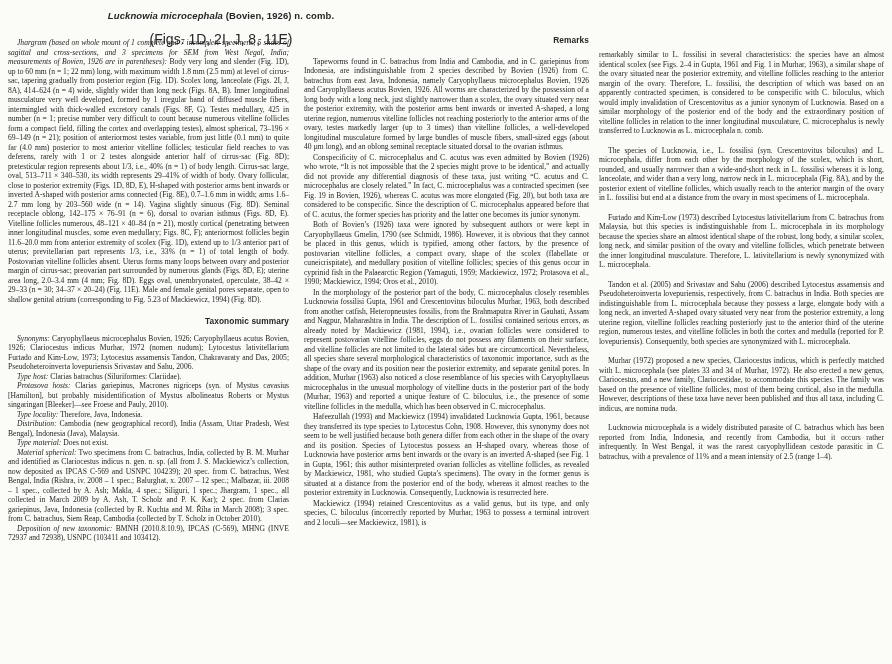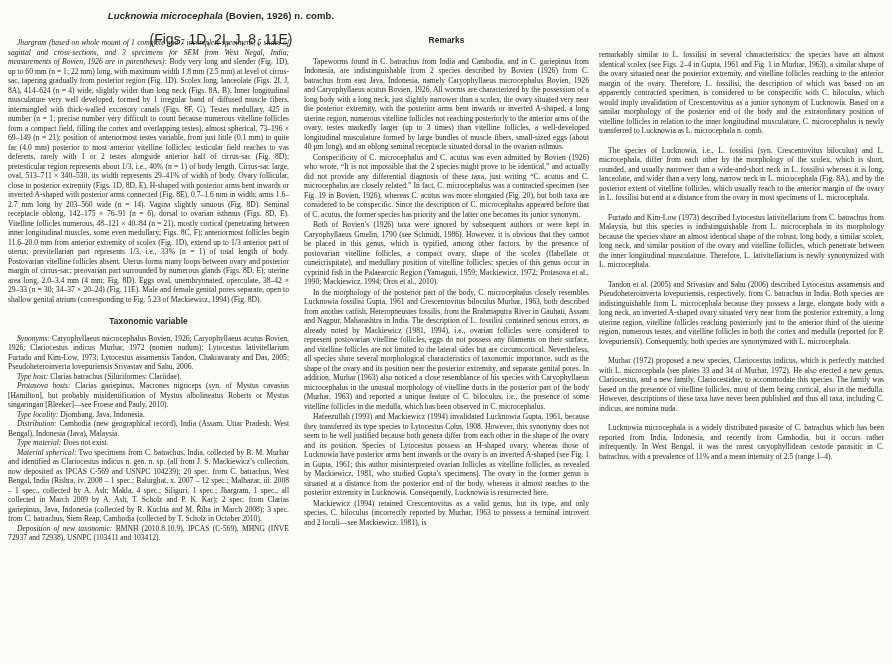--- a/index.html
+++ b/index.html
@@ -43,21 +43,21 @@
   .col p { margin: 0; text-indent: 9px; }
   .col p.cont { text-indent: 0; }
   .col-1 { left: 8px;   top: 38px; width: 281px; }
   .col-2 { left: 304px; top: 36px; width: 285px; }
   .col-3 { left: 599px; top: 50px; width: 285px; }
   .sechead {
     font-family: "Liberation Sans", sans-serif;
     font-size: 8.3px;
     font-weight: bold;
     margin: 0;
-    text-align: center;
+    text-align: right;
     letter-spacing: 0.1px;
   }
   .col-1 .sechead { margin: 13px 0 7px 0; }
   .col-2 .sechead { margin: 0 0 11px 0; }
   .lead { font-style: italic; }
   .col-2 p + p { margin-top: 1px; }
   .col-3 p + p { margin-top: 10px; }
 </style>
 </head>
 <body>
@@ -70,36 +70,36 @@
     </div>
     <div class="figsline">(Figs. 1D, 2I, J, 8, 11E)</div>
   </div>
 
   <div class="col col-1">
     <p>
       <span class="lead">Jhargram</span>
       <span class="lead">(based on whole mount of 1 complete and 7 incomplete specimens, 5 slides of sagittal and cross-sections, and 3 specimens for SEM from West Negal, India; measurements of Bovien, 1926 are in parentheses):</span>
       <span>Body very long and slender (Fig. 1D), up to 60 mm (n = 1; 22 mm) long, with maximum width 1.8 mm (2.5 mm) at level of cirrus-sac, tapering gradually from posterior region (Fig. 1D). Scolex long, lanceolate (Figs. 2I, J, 8A), 414–624 (n = 4) wide, slightly wider than long neck (Figs. 8A, B). Inner longitudinal musculature very well developed, formed by 1 irregular band of diffused muscle fibers, intermingled with thick-walled excretory canals (Figs. 8F, G). Testes medullary, 425 in number (n = 1; precise number very difficult to count because numerous vitelline follicles form a compact field, filling the cortex and overlapping testes), almost spherical, 73–196 × 69–149 (n = 21); position of anteriormost testes variable, from just little (0.1 mm) to quite far (4.0 mm) posterior to most anterior vitelline follicles; testicular field reaches to vas deferens, rarely with 1 or 2 testes alongside anterior half of cirrus-sac (Fig. 8D); pretesticular region represents about 1/3, i.e., 40% (n = 1) of body length. Cirrus-sac large, oval, 513–711 × 340–530, its width represents 29–41% of width of body. Ovary follicular, close to posterior extremity (Figs. 1D, 8D, E), H-shaped with posterior arms bent inwards or inverted A-shaped with posterior arms connected (Fig. 8E), 0.7–1.6 mm in width; arms 1.6–2.7 mm long by 203–560 wide (n = 14). Vagina slightly sinuous (Fig. 8D). Seminal receptacle oblong, 142–175 × 76–91 (n = 6), dorsal to ovarian isthmus (Figs. 8D, E). Vitelline follicles numerous, 48–121 × 40–84 (n = 21), mostly cortical (penetrating between inner longitudinal muscles, some even medullary; Figs. 8C, F); anteriormost follicles begin 11.6–20.0 mm from anterior extremity of scolex (Fig. 1D), extend up to 1/3 anterior part of uterus; previtellarian part represents 1/3, i.e., 33% (n = 1) of total length of body. Postovarian vitelline follicles absent. Uterus forms many loops between ovary and posterior margin of cirrus-sac; preovarian part surrounded by numerous glands (Figs. 8D, E); uterine area long, 2.0–3.4 mm (4 mm; Fig. 8D). Eggs oval, unembryonated, operculate, 38–42 × 29–33 (n = 30; 34–37 × 20–24) (Fig. 11E). Male and female genital pores separate, open to shallow genital atrium (corresponding to Fig. 5.23 of Mackiewicz, 1994) (Fig. 8D).</span>
     </p>
-    <h2 class="sechead">Taxonomic variable</h2>
+    <h2 class="sechead">Taxonomic summary</h2>
     <p>
       <span class="lead">Synonyms:</span>
       <span>Caryophyllaeus microcephalus Bovien, 1926; Caryophyllaeus acutus Bovien, 1926; Clariocestus indicus Murhar, 1972 (nomen nudum); Lytocestus lativitellarium Furtado and Kim-Low, 1973; Lytocestus assamensis Tandon, Chakravaraty and Das, 2005; Pseudoheteroinverta lovepuriensis Srivastav and Sahu, 2006.</span>
     </p>
     <p>
       <span class="lead">Type host:</span>
       <span>Clarias batrachus (Siluriformes: Clariidae).</span>
     </p>
     <p>
       <span class="lead">Protasova hosts:</span>
       <span>Clarias gariepinus, Macrones nigriceps (syn. of Mystus cavasius [Hamilton], but probably misidentification of Mystus albolineatus Roberts or Mystus singaringan [Bleeker]—see Froese and Pauly, 2010).</span>
     </p>
     <p>
       <span class="lead">Type locality:</span>
-      <span>Djombang, Java, Indonesia.</span>
+      <span>Therefore, Java, Indonesia.</span>
     </p>
     <p>
       <span class="lead">Distribution:</span>
       <span>Cambodia (new geographical record), India (Assam, Uttar Pradesh, West Bengal), Indonesia (Java), Malaysia.</span>
     </p>
     <p>
       <span class="lead">Type material:</span>
       <span>Does not exist.</span>
     </p>
     <p>

